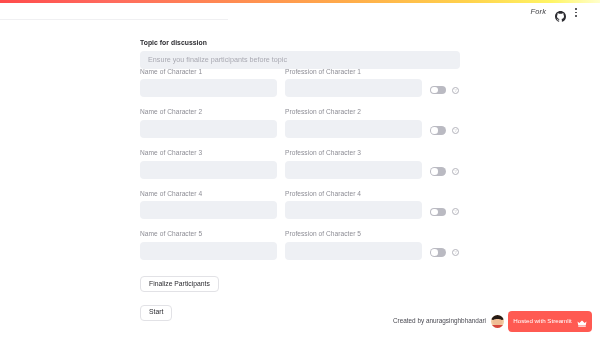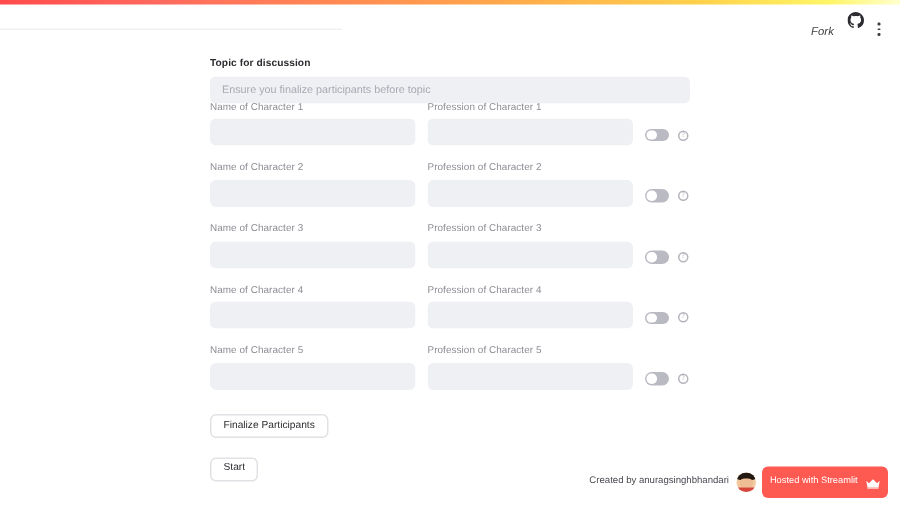--- a/index.html
+++ b/index.html
@@ -40,23 +40,23 @@
     top: 19px; left: 0;
     width: 228px;
     height: 1px;
     background: #f0f0f2;
   }
 
   
   .header-right {
     position: absolute;
     top: 8px;
-    right: 12px;
-    display: flex;
-    align-items: flex-end;
+    right: 22px;
+    display: flex;
+    align-items: flex-start;
     gap: 9px;
     height: 16px;
     font-style: italic;
   }
   .fork-label {
     font-size: 7.5px;
     color: #3e3e42;
     letter-spacing: .1px;
     line-height: 1;
   }

